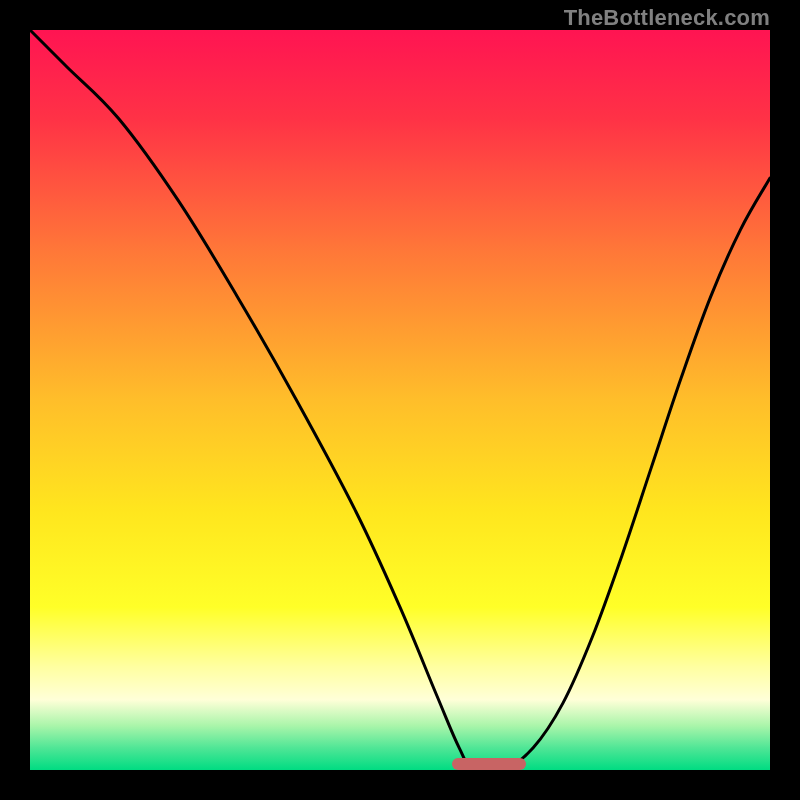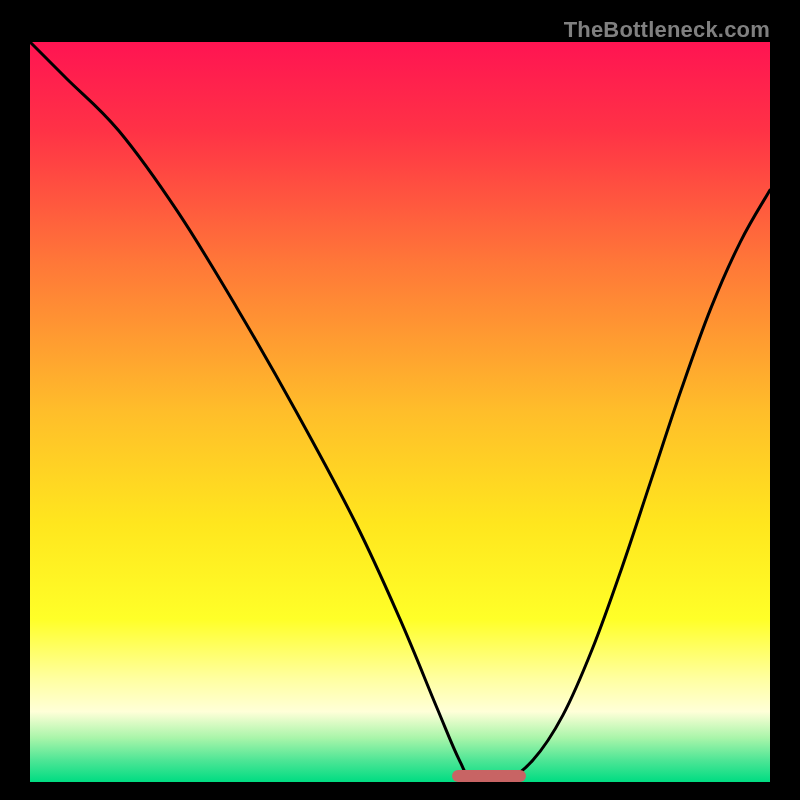--- a/index.html
+++ b/index.html
@@ -6,21 +6,21 @@
     margin: 0;
     padding: 0;
     width: 800px;
     height: 800px;
     background: #000;
     overflow: hidden;
   }
   .frame {
     position: absolute;
     left: 0;
-    top: 12px;
+    top: 0;
     width: 800px;
     height: 717px;
     background: #000;
   }
   .plot-area {
     position: absolute;
     left: 30px;
     top: 30px;
     width: 740px;
     height: 740px;

